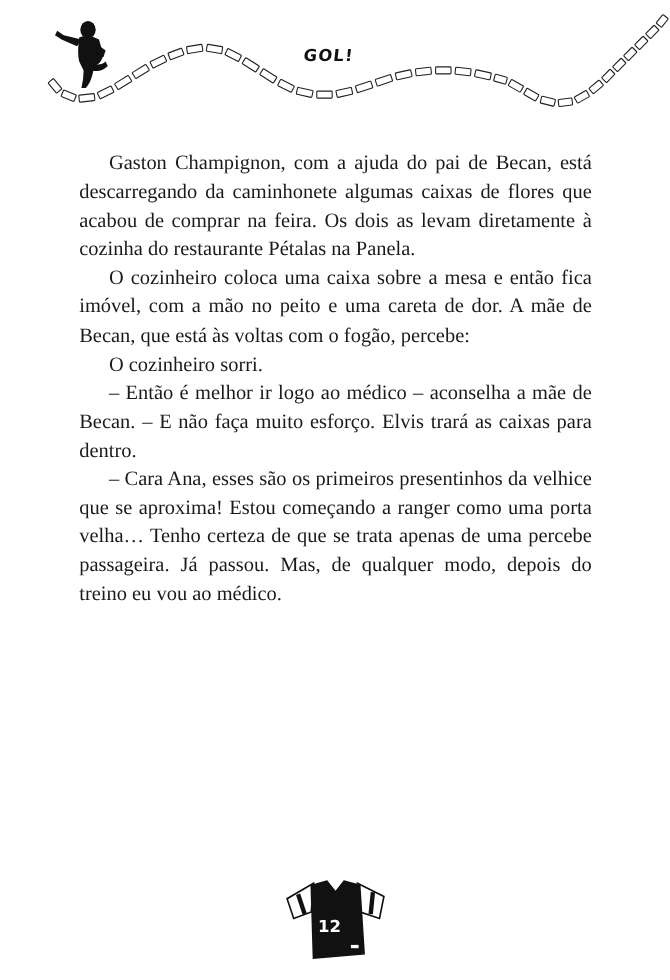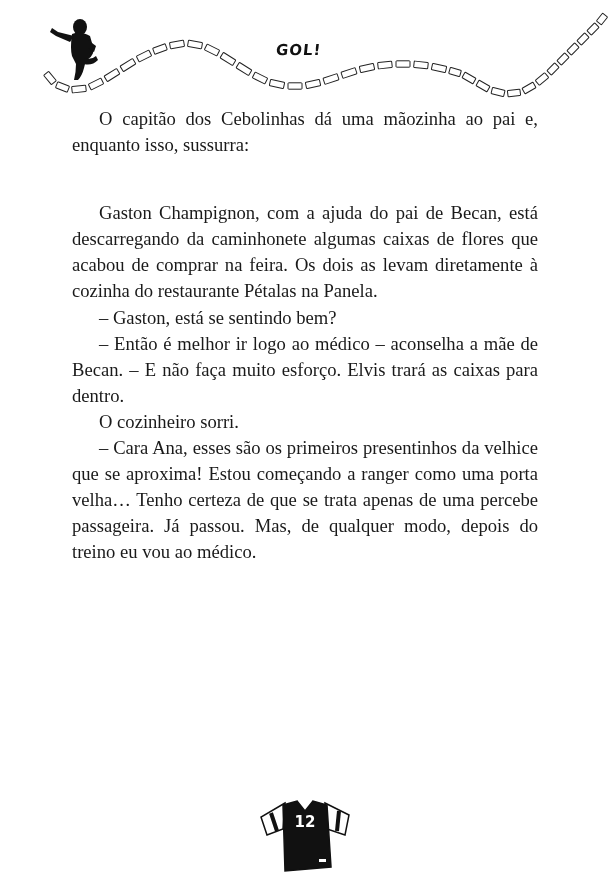--- a/index.html
+++ b/index.html
@@ -46,35 +46,35 @@
       font-size: 18.6px;
       line-height: 26.1px;
       text-align: justify;
       hyphens: manual;
     }
     .body-text p {
       margin: 0;
       text-indent: 27px;
     }
     .body-text p.gap {
-      margin-top: 42px;
+      margin-top: 30px;
     }
     .footer {
       position: absolute;
       left: 255px;
       top: 795px;
       width: 100px;
       height: 85px;
     }
     .page-number {
       position: absolute;
       left: 34px;
-      top: 18px;
+      top: 38px;
       width: 32px;
-      text-align: center;
+      text-align: left;
       font-family: "DejaVu Sans", sans-serif;
       font-weight: bold;
       font-size: 15px;
       color: #ffffff;
     }
   </style>
 </head>
 <body>
 
 <div class="header">
@@ -128,25 +128,24 @@
       <path d="M72 34 Q80 30 90 36 L94 50 Q92 58 86 60 L84 68 Q82 76 78 80 L74 80 Q76 72 76 64 L72 56 Q70 48 72 34 Z"></path>
       <path d="M74 36 L58 32 L52 28 L50 32 L56 36 L70 42 Z"></path>
       <path d="M88 40 L96 46 L94 52 L88 48 Z"></path>
       <path d="M84 58 Q92 60 96 56 L98 60 Q92 66 84 64 Z"></path>
     </g>
   </svg>
   <div class="running-head">GOL!</div>
 </div>
 
 <div class="body-text">
-  <p>O capitão dos Cebolinhas dá uma mãozinha ao pai e, enquanto isso, sussurra:</p>
   <p class="gap">Gaston Champignon, com a ajuda do pai de Becan, está descarregando da caminhonete algumas caixas de flores que acabou de comprar na feira. Os dois as levam diretamente à cozinha do restaurante Pétalas na Panela.</p>
-  <p>– Gaston, está se sentindo bem?</p>
+  <p>O cozinheiro coloca uma caixa sobre a mesa e então fica imóvel, com a mão no peito e uma careta de dor. A mãe de Becan, que está às voltas com o fogão, percebe:</p>
+  <p>O cozinheiro sorri.</p>
   <p>– Então é melhor ir logo ao médico – aconselha a mãe de Becan. – E não faça muito esforço. Elvis trará as caixas para dentro.</p>
-  <p>O cozinheiro sorri.</p>
   <p>– Cara Ana, esses são os primeiros presentinhos da velhice que se aproxima! Estou começando a ranger como uma porta velha… Tenho certeza de que se trata apenas de uma percebe passageira. Já passou. Mas, de qualquer modo, depois do treino eu vou ao médico.</p>
 </div>
 
 <div class="footer">
   <svg width="100" height="85" viewBox="0 0 100 85">
 
     <path d="M30 8 L6 22 L12 40 L28 34 Z" fill="#fff" stroke="#111" stroke-width="1.5"></path>
     <path d="M70 8 L94 20 L90 40 L72 34 Z" fill="#fff" stroke="#111" stroke-width="1.5"></path>
     <path d="M16 18 L22 36" stroke="#111" stroke-width="4"></path>
     <path d="M84 16 L82 36" stroke="#111" stroke-width="4"></path>

